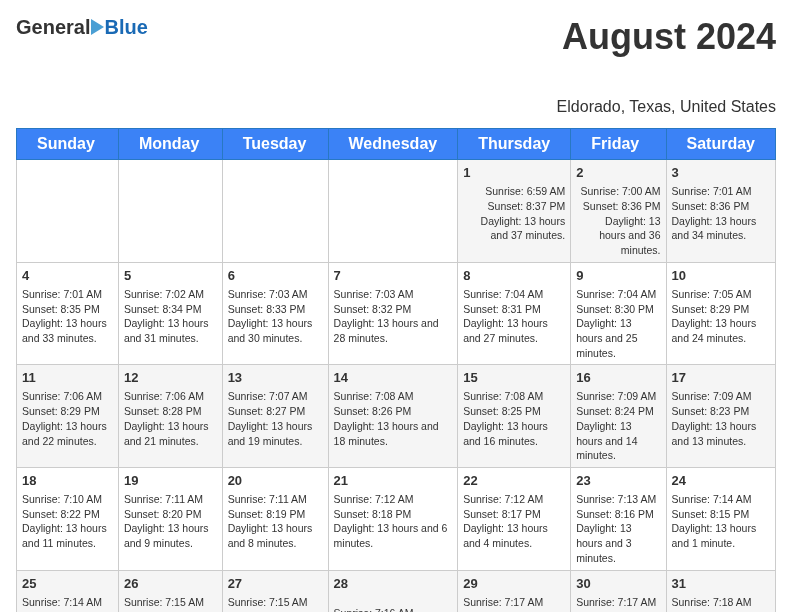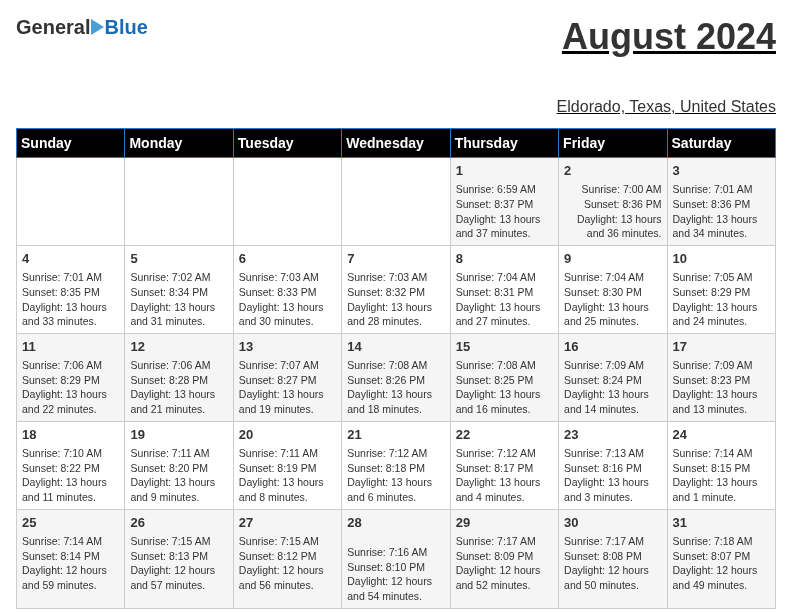--- a/index.html
+++ b/index.html
@@ -19,44 +19,43 @@
     .logo {
       display: flex;
       align-items: flex-start;
     }
     .logo-top {
       display: flex;
       align-items: center;
     }
     .title-area {
       text-align: right;
-      text-decoration: underline;
     }
     .title-area h1 {
       font-size: 36px;
       font-weight: bold;
       color: #333;
     }
     .title-area h2 {
       font-size: 16px;
       font-weight: normal;
       color: #333;
       margin-top: 40px;
     }
     table {
       width: 100%;
       border-collapse: collapse;
       font-size: 11px;
     }
     thead tr th {
-      background-color: #000000;
+      background-color: #3b82f6;
       color: #fff;
-      padding: 6px 4px;
+      padding: 6px 20px;
       text-align: left;
-      font-size: 14px;
+      font-size: 16px;
       font-weight: bold;
       border: 1px solid #2878c3;
     }
     tbody tr td {
       border: 1px solid #ccc;
       vertical-align: top;
       padding: 4px 5px;
       width: calc(100% / 7);
       min-height: 70px;
       height: 80px;
@@ -141,21 +140,21 @@
       </tr>
   </thead>
   <tbody id="calendar-body">
   <tr>
         <td class="empty-cell"></td>
         <td class="empty-cell"></td>
         <td class="empty-cell"></td>
         <td class="empty-cell"></td>
         <td>
           <span class="day-num">1</span>
-          <div class="cell-text" style="white-space: pre-line;">Sunrise: 6:59 AM
+          <div class="cell-text" style="white-space: pre-line; text-align: right;">Sunrise: 6:59 AM
 Sunset: 8:37 PM
 Daylight: 13 hours and 37 minutes.</div>
         </td>
         <td>
           <span class="day-num">2</span>
           <div class="cell-text" style="white-space: pre-line; text-align: right;">Sunrise: 7:00 AM
 Sunset: 8:36 PM
 Daylight: 13 hours and 36 minutes.</div>
         </td>
         <td>

